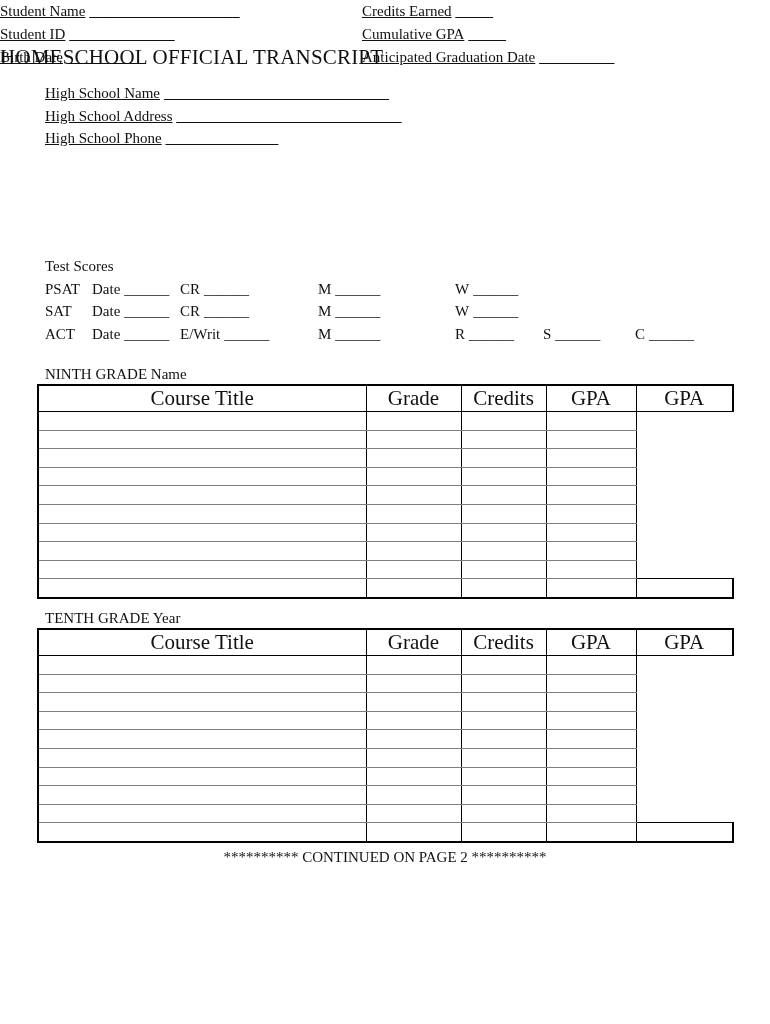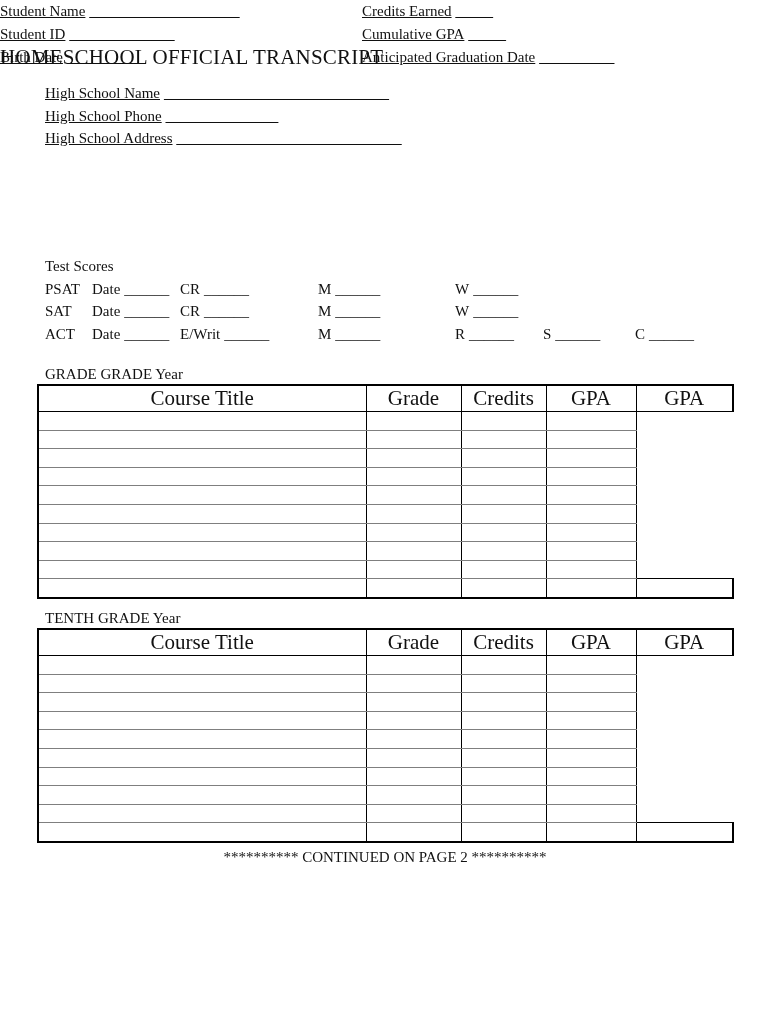--- a/index.html
+++ b/index.html
@@ -62,24 +62,24 @@
 
 <div class="page">
 
   <div class="doc-title">HOMESCHOOL OFFICIAL TRANSCRIPT</div>
 
   <div class="block school-block">
     <div class="line">
       <span>High School Name</span><span class="blank">______________________________</span>
     </div>
     <div class="line">
+      <span>High School Address</span><span class="blank">______________________________</span>
+    </div>
+    <div class="line">
       <span>High School Phone</span><span class="blank">_______________</span>
-    </div>
-    <div class="line">
-      <span>High School Address</span><span class="blank">______________________________</span>
     </div>
   </div>
 
   <div class="student-block">
     <div class="line">
       <span>Student Name</span><span class="blank">____________________</span>
     </div>
     <div class="line">
       <span>Credits Earned</span><span class="blank">_____</span>
     </div>
@@ -120,21 +120,21 @@
       <span class="ts-name">ACT</span>
       <span class="f-1"><span>Date</span><span class="blank">______</span></span>
       <span class="f-2"><span>E/Writ</span><span class="blank">______</span></span>
       <span class="f-3"><span>M</span><span class="blank">______</span></span>
       <span class="f-4"><span>R</span><span class="blank">______</span></span>
       <span class="f-5"><span>S</span><span class="blank">______</span></span>
       <span class="f-6"><span>C</span><span class="blank">______</span></span>
     </div>
   </div>
 
-  <div class="section-title title-ninth">GRADE GRADE Year</div>
+  <div class="section-title title-ninth">NINTH GRADE Name</div>
   <div class="grade-table-wrap wrap-ninth">
     <table class="grade-table">
       <colgroup>
         <col style="width:328px">
           <col style="width:95px">
           <col style="width:85px">
           <col style="width:90px">
           <col style="width:97px">
       </colgroup>
       <thead>

